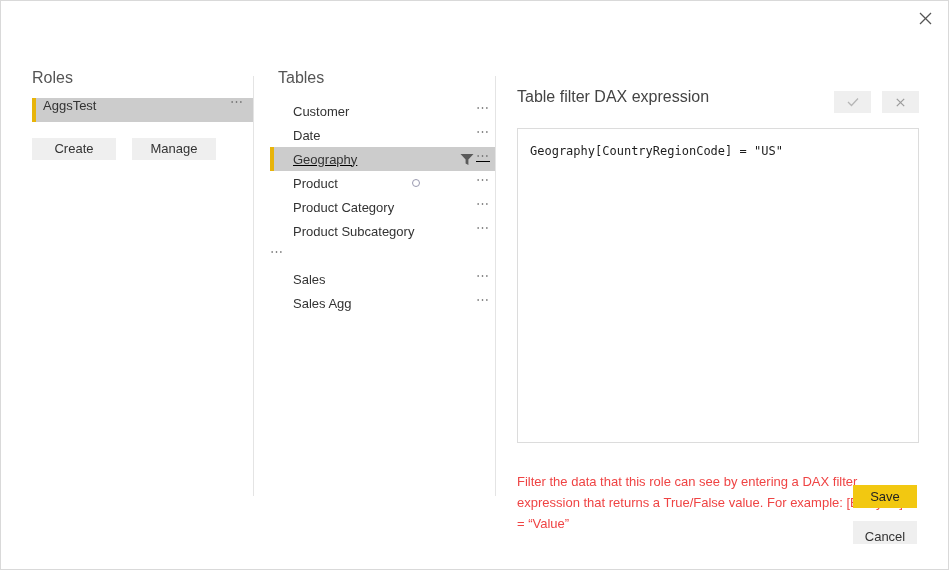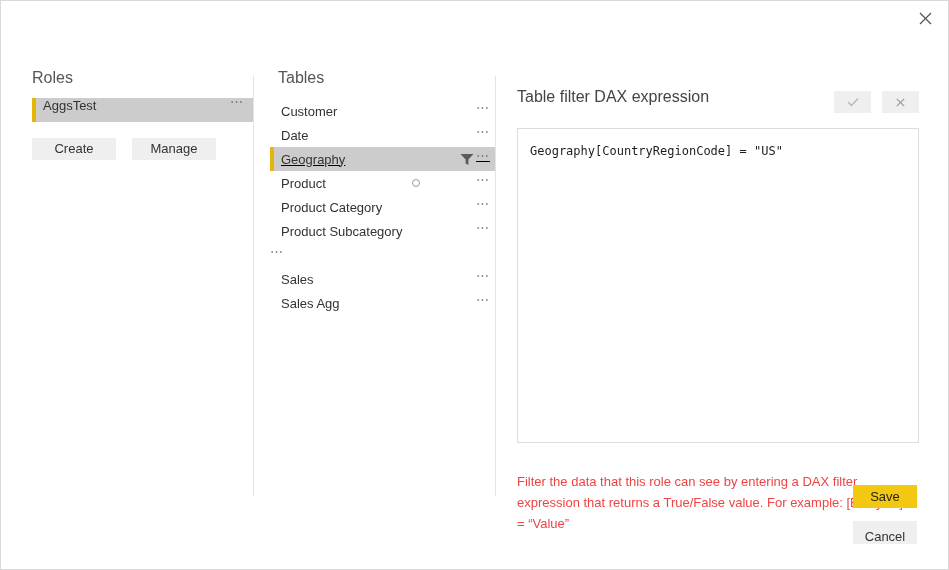--- a/index.html
+++ b/index.html
@@ -147,21 +147,21 @@
   }
   .table-row.selected { background: #cccccc; text-decoration: underline; }
   .table-accent {
     position: absolute;
     left: 0; top: 0;
     width: 4px;
     height: 100%;
     background: #e8b40a;
   }
   .table-label {
-    margin-left: 11px;
+    margin-left: 23px;
     font-size: 13px;
     color: #333333;
     flex: 1;
     white-space: nowrap;
   }
   .table-row .ellipsis-btn { padding: 0 5px 6px 0; }
   .filter-icon {
     display: flex;
     align-items: center;
     margin-right: 2px;

